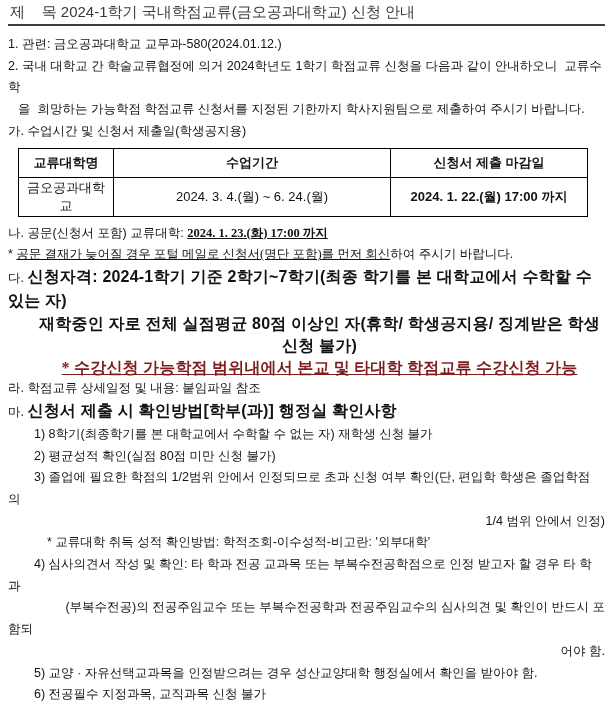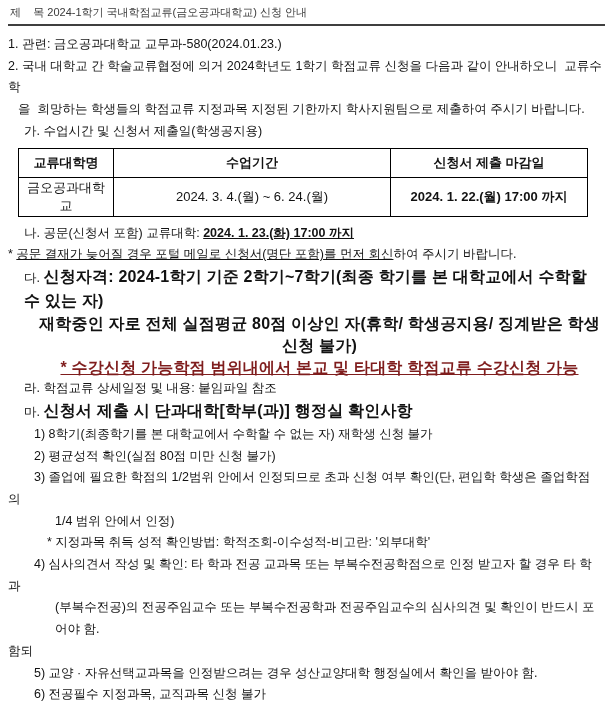--- a/index.html
+++ b/index.html
@@ -3,33 +3,33 @@
 <meta charset="utf-8">
 <style>
   html,body{margin:0;padding:0;background:#ffffff;}
   body{
     width:613px;height:709px;overflow:hidden;
     font-family:"Liberation Sans","DejaVu Sans",sans-serif;
     color:#121212;
   }
   .page{padding:4px 8px 6px 8px;}
   
-  .title-row{white-space:pre;font-size:11px;color:#3a3a3a;line-height:16px;padding-left:2px;}
+  .title-row{white-space:pre;font-size:15px;color:#3a3a3a;line-height:16px;padding-left:2px;}
   .rule{border-top:2px solid #3f3f3f;margin:4px 0 8px 0;}
   
   .ln{margin:0;line-height:21.7px;font-size:12.5px;white-space:pre-wrap;}
   .ind1{margin-left:10px;}
-  .ind2{margin-left:16px;}
+  .ind2{}
   .ind3{margin-left:26px;}
   .ind4{}
   .ind5{margin-left:39px;}
-  .ind6{margin-left:47px;}
+  .ind6{text-align:right;}
   .bold{font-weight:bold;}
   .emph{font-weight:bold;font-size:16px;letter-spacing:0.2px;text-align:center;}
-  .u{text-decoration:underline;}
+  .u{text-decoration:underline;font-family:Liberation Serif, serif;}
   .blue{color:#7f1d1d;}
   
   table.sched{
     border-collapse:collapse;width:570px;margin:5px 0 6px 10px;
     font-size:13px;text-align:center;
   }
   table.sched th,table.sched td{
     border:1.6px solid #000;height:26px;padding:1px 4px;vertical-align:middle;
   }
   table.sched th{font-weight:bold;}
@@ -39,24 +39,24 @@
 </style>
 </head>
 <body>
 
 <div class="page">
 
   <div class="title-row"><span>제    목</span><span> </span><span>2024-1학기 국내학점교류(금오공과대학교) 신청 안내</span></div>
 
   <div class="rule"></div>
 
-  <p class="ln">1. 관련: 금오공과대학교 교무과-580(2024.01.23.)</p>
+  <p class="ln">1. 관련: 금오공과대학교 교무과-580(2024.01.12.)</p>
   <p class="ln">2. 국내 대학교 간 학술교류협정에 의거 2024학년도 1학기 학점교류 신청을 다음과 같이 안내하오니  교류수</p>
   <p class="ln">학</p>
-  <p class="ln ind1">을  희망하는 학생들의 학점교류 지정과목 지정된 기한까지 학사지원팀으로 제출하여 주시기 바랍니다.</p>
+  <p class="ln ind1">을  희망하는 가능학점 학점교류 신청서를 지정된 기한까지 학사지원팀으로 제출하여 주시기 바랍니다.</p>
 
   <p class="ln ind2">가. 수업시간 및 신청서 제출일(학생공지용)</p>
 
   <table class="sched">
     <thead>
       <tr>
         <th class="col-univ">교류대학명</th>
         <th class="col-period">수업기간</th>
         <th class="col-deadline">신청서 제출 마감일</th>
       </tr>
@@ -75,33 +75,33 @@
   <p class="ln ind4"><span>* </span><span class="u">공문 결재가 늦어질 경우 포털 메일로 신청서(명단 포함)를 먼저 회신</span><span>하여 주시기 바랍니다.</span></p>
 
   <p class="ln ind2"><span>다. </span><span class="emph">신청자격: 2024-1학기 기준 2학기~7학기(최종 학기를 본 대학교에서 수학할 수 있는 자)</span></p>
 
   <p class="ln ind3 emph">재학중인 자로 전체 실점평균 80점 이상인 자(휴학/ 학생공지용/ 징계받은 학생 신청 불가)</p>
 
   <p class="ln ind3 emph blue u">* 수강신청 가능학점 범위내에서 본교 및 타대학 학점교류 수강신청 가능</p>
 
   <p class="ln ind2">라. 학점교류 상세일정 및 내용: 붙임파일 참조</p>
 
-  <p class="ln ind2"><span>마. </span><span class="emph">신청서 제출 시 단과대학[학부(과)] 행정실 확인사항</span></p>
+  <p class="ln ind2"><span>마. </span><span class="emph">신청서 제출 시 확인방법[학부(과)] 행정실 확인사항</span></p>
 
   <p class="ln ind3">1) 8학기(최종학기를 본 대학교에서 수학할 수 없는 자) 재학생 신청 불가</p>
   <p class="ln ind3">2) 평균성적 확인(실점 80점 미만 신청 불가)</p>
   <p class="ln ind3">3) 졸업에 필요한 학점의 1/2범위 안에서 인정되므로 초과 신청 여부 확인(단, 편입학 학생은 졸업학점</p>
   <p class="ln">의</p>
   <p class="ln ind6">1/4 범위 안에서 인정)</p>
-  <p class="ln ind5">* 지정과목 취득 성적 확인방법: 학적조회-이수성적-비고란: '외부대학'</p>
+  <p class="ln ind5">* 교류대학 취득 성적 확인방법: 학적조회-이수성적-비고란: '외부대학'</p>
   <p class="ln ind3">4) 심사의견서 작성 및 확인: 타 학과 전공 교과목 또는 부복수전공학점으로 인정 받고자 할 경우 타 학</p>
   <p class="ln">과</p>
   <p class="ln ind6">(부복수전공)의 전공주임교수 또는 부복수전공학과 전공주임교수의 심사의견 및 확인이 반드시 포</p>
+  <p class="ln">함되</p>
   <p class="ln ind6">어야 함.</p>
-  <p class="ln">함되</p>
   <p class="ln ind3">5) 교양 · 자유선택교과목을 인정받으려는 경우 성산교양대학 행정실에서 확인을 받아야 함.</p>
   <p class="ln ind3">6) 전공필수 지정과목, 교직과목 신청 불가</p>
   <p class="ln ind3">7) 기존 이수한 과목을 학점교류로 재수강 불가</p>
 
   <p class="ln ind2">바. 제출서류</p>
   <p class="ln ind3">1) 학점교류 신청서 및 심사의견서 1부</p>
 
 </div>
 
 </body></html>

